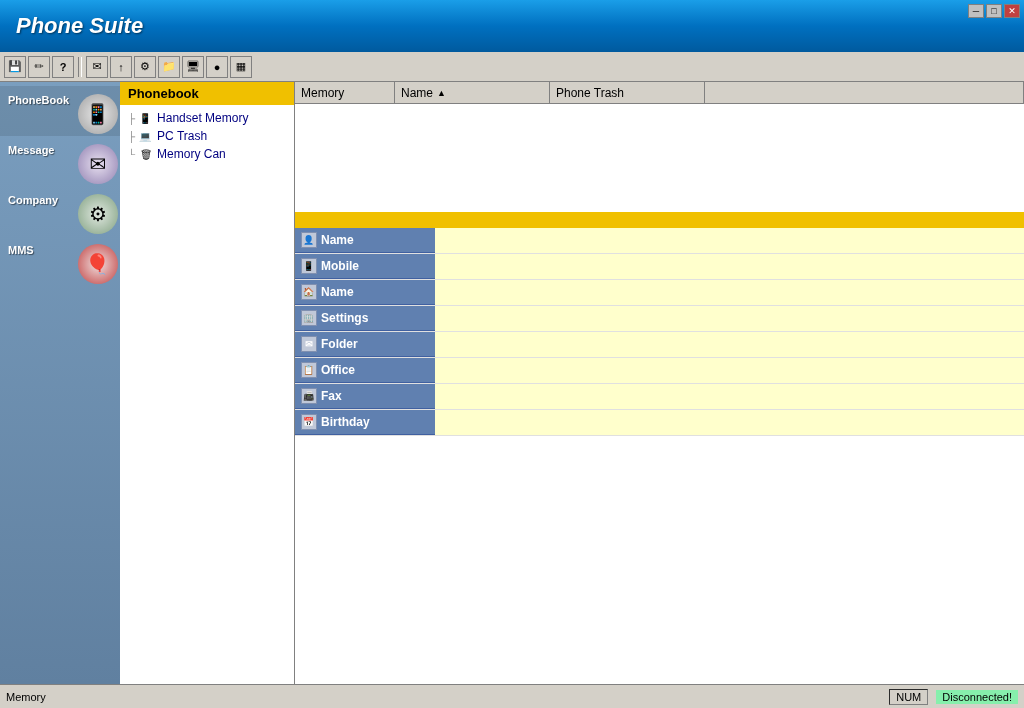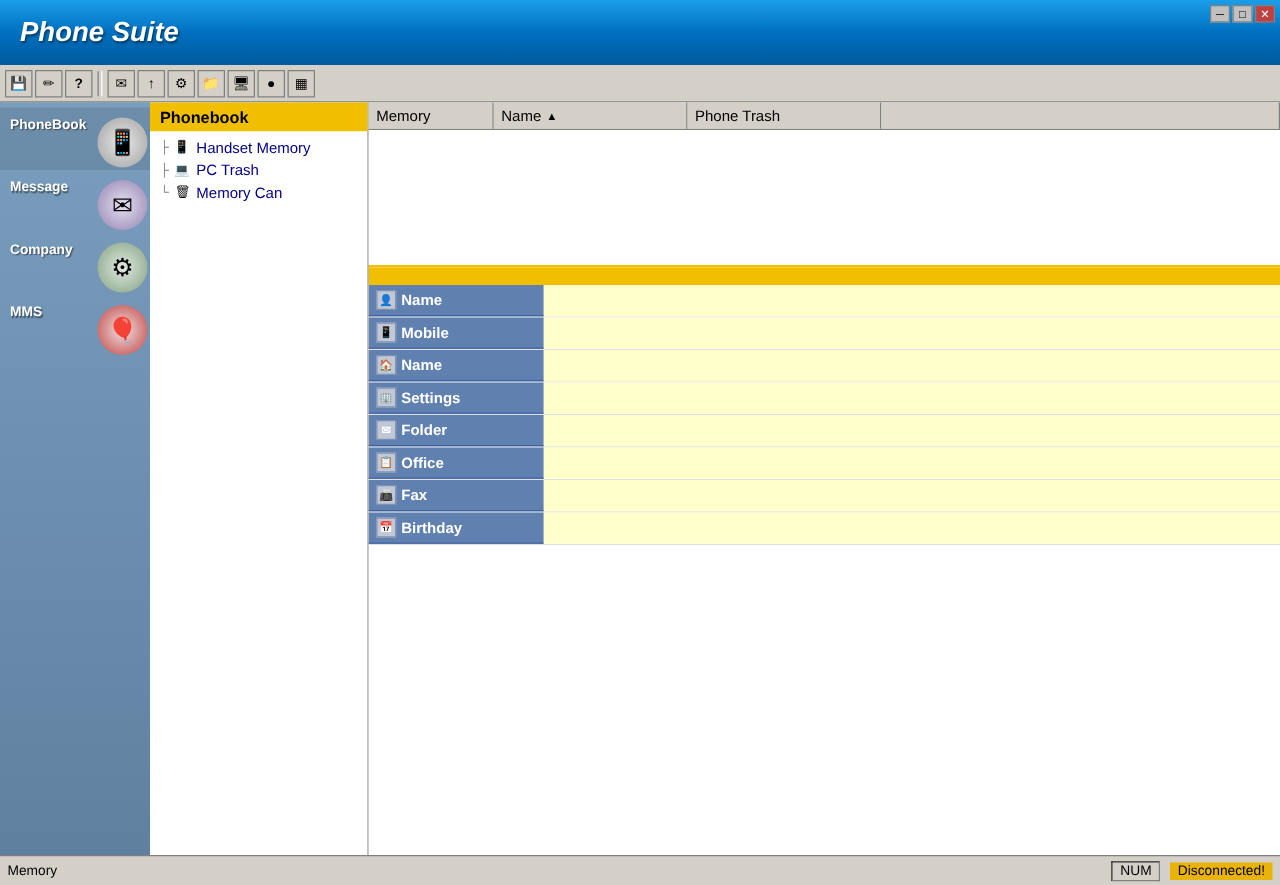--- a/index.html
+++ b/index.html
@@ -246,21 +246,21 @@
       height: 24px;
       background: #d4d0c8;
       border-top: 1px solid #808080;
       display: flex;
       align-items: center;
       padding: 0 6px;
       font-size: 11px;
     }
     #status-text { flex: 1; }
     #status-num { margin-right: 8px; background: #d4d0c8; border: 1px inset #808080; padding: 1px 6px; }
-    #status-conn { background: #eab308; padding: 1px 6px; }
+    #status-conn { background: #86efac; padding: 1px 6px; }
   </style>
 </head>
 <body>
 
 <div id="titlebar">
   <span id="app-title">Phone Suite</span>
   <div id="window-controls">
     <div class="win-btn">─</div>
     <div class="win-btn">□</div>
     <div class="win-btn" style="background:#c04040;color:white;">✕</div>

